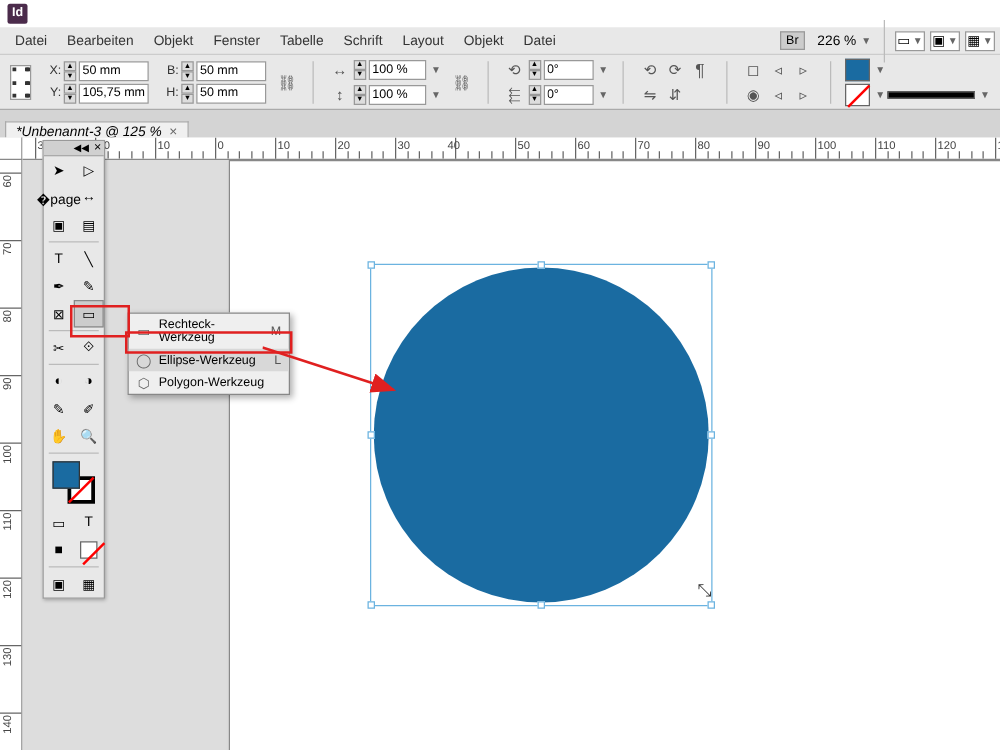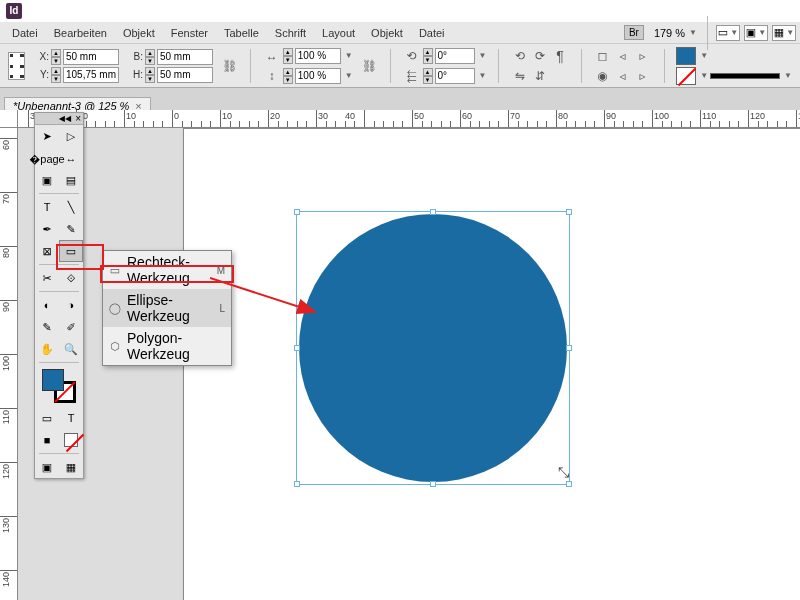--- a/index.html
+++ b/index.html
@@ -82,21 +82,21 @@
 .fillstroke .stroke::after { content: ''; position: absolute; width: 28px; height: 2px; background: red; transform: rotate(-45deg); top: 7px; left: -6px; }
 
 
 .red-box { position: absolute; border: 2px solid #e02020; z-index: 70; pointer-events: none; }
 
 
 .flyout { position: absolute; top: 140px; left: 102px; width: 130px; background: #efefef; border: 1px solid #888; box-shadow: 2px 2px 5px rgba(0,0,0,.3); z-index: 60; }
 .flyout-item { display: flex; align-items: center; padding: 3px 6px; gap: 6px; }
 .flyout-item.hover { background: #d8d8d8; }
 .flyout-item .fi-icon { width: 12px; height: 12px; display: flex; align-items: center; justify-content: center; color: #666; }
-.flyout-item .fi-label { flex: 1; font-size: 14px; }
+.flyout-item .fi-label { flex: 1; font-size: 10px; }
 .flyout-item .fi-key { font-size: 10px; color: #555; }
 
 
 .arrow-svg { position: absolute; z-index: 65; pointer-events: none; }
 
 .cursor-mark { position: absolute; font-size: 14px; color: #333; z-index: 55; }
 </style>
 </head>
 <body>
 
@@ -112,21 +112,21 @@
     <span class="menu-item">Objekt</span>
     <span class="menu-item">Fenster</span>
     <span class="menu-item">Tabelle</span>
     <span class="menu-item">Schrift</span>
     <span class="menu-item">Layout</span>
     <span class="menu-item">Objekt</span>
     <span class="menu-item">Datei</span>
     <span class="spacer"></span>
     <span class="br-badge">Br</span>
     <span class="zoom-box">
-      <span>179 %</span>
+      <span>226 %</span>
       <span class="dropdown-arrow">▼</span>
     </span>
     <span class="divider"></span>
     <span class="view-icon">▭<span class="dropdown-arrow">▼</span></span>
     <span class="view-icon">▣<span class="dropdown-arrow">▼</span></span>
     <span class="view-icon">▦<span class="dropdown-arrow">▼</span></span>
   </div>
 
   <div class="controlbar">
     <div class="ref-widget">
@@ -307,21 +307,21 @@
         <div class="ruler-tick" style="left: 269.2px; width: 1px; height: 6px; bottom: 0px;"></div>
         <div class="ruler-tick" style="left: 278.8px; width: 1px; height: 6px; bottom: 0px;"></div>
         <div class="ruler-tick" style="left: 288.4px; width: 1px; height: 6px; bottom: 0px;"></div>
         <div class="ruler-tick tick-major" style="left: 298px;"></div>
         <div class="tick-label" style="left: 300px;">30</div>
         <div class="ruler-tick" style="left: 307.6px; width: 1px; height: 6px; bottom: 0px;"></div>
         <div class="ruler-tick" style="left: 317.2px; width: 1px; height: 6px; bottom: 0px;"></div>
         <div class="ruler-tick" style="left: 326.8px; width: 1px; height: 6px; bottom: 0px;"></div>
         <div class="ruler-tick" style="left: 336.4px; width: 1px; height: 6px; bottom: 0px;"></div>
         <div class="ruler-tick tick-major" style="left: 346px;"></div>
-        <div class="tick-label" style="left: 327px;">40</div>
+        <div class="tick-label" style="left: 340px;">40</div>
         <div class="ruler-tick" style="left: 355.6px; width: 1px; height: 6px; bottom: 0px;"></div>
         <div class="ruler-tick" style="left: 365.2px; width: 1px; height: 6px; bottom: 0px;"></div>
         <div class="ruler-tick" style="left: 374.8px; width: 1px; height: 6px; bottom: 0px;"></div>
         <div class="ruler-tick" style="left: 384.4px; width: 1px; height: 6px; bottom: 0px;"></div>
         <div class="ruler-tick tick-major" style="left: 394px;"></div>
         <div class="tick-label" style="left: 396px;">50</div>
         <div class="ruler-tick" style="left: 403.6px; width: 1px; height: 6px; bottom: 0px;"></div>
         <div class="ruler-tick" style="left: 413.2px; width: 1px; height: 6px; bottom: 0px;"></div>
         <div class="ruler-tick" style="left: 422.8px; width: 1px; height: 6px; bottom: 0px;"></div>
         <div class="ruler-tick" style="left: 432.4px; width: 1px; height: 6px; bottom: 0px;"></div>

